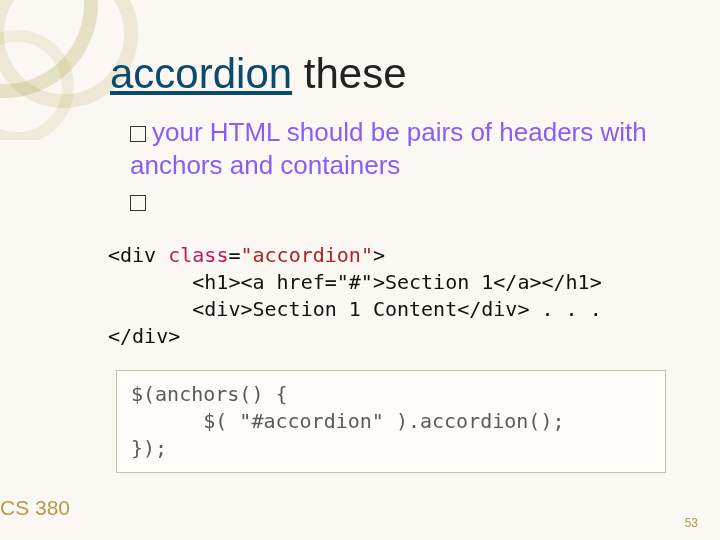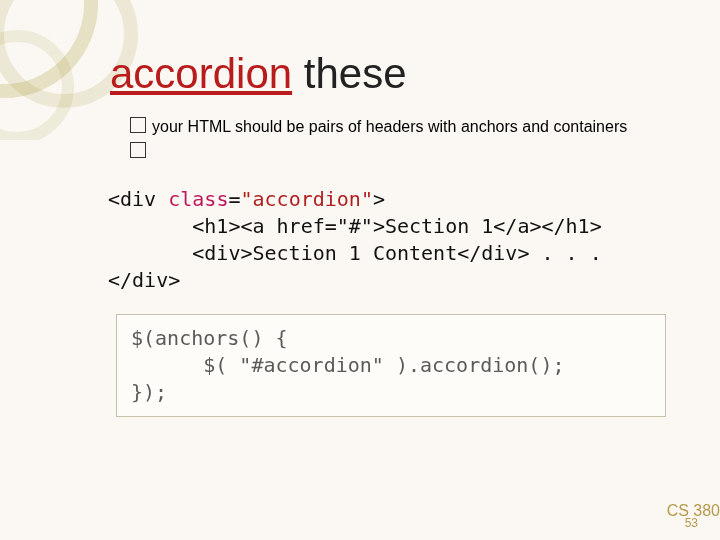--- a/index.html
+++ b/index.html
@@ -26,27 +26,27 @@
     top:50px;left:110px;right:40px;
   }
   h1.title{
     margin:0 0 18px 0;
     font-size:42px;
     font-weight:400;
     color:#222;
   }
   h1.title .under{
     text-decoration:underline;
-    color:#b91c1c;
+    color:#0c4a6e;
     margin-top:20px;
   }
   .bullets{
     margin:0 0 20px 20px;
-    font-size:16px;
-    color:#000000;
+    font-size:26px;
+    color:#8b5cf6;
     line-height:1.25;
   }
   .bullets .item{margin-bottom:4px}
   .bullets .cb{
     display:inline-block;
     width:14px;height:14px;
     border:1.5px solid #333;
     margin-right:6px;
     position:relative;top:1px;
   }
@@ -69,22 +69,22 @@
     background:#fdfcf8;
     padding:10px 14px;
     margin-left:6px;
     width:520px;
     color:#5a5a5a;
   }
 
   .footer-course{
     position:absolute;
     bottom:20px;left:0;right:0;
-    text-align:right;
-    font-size:16px;
+    text-align:left;
+    font-size:21px;
     color:#b49a4a;
   }
   .footer-num{
     position:absolute;
     bottom:10px;right:22px;
     font-size:12px;
     color:#b49a4a;
   }
 </style>
 </head>

